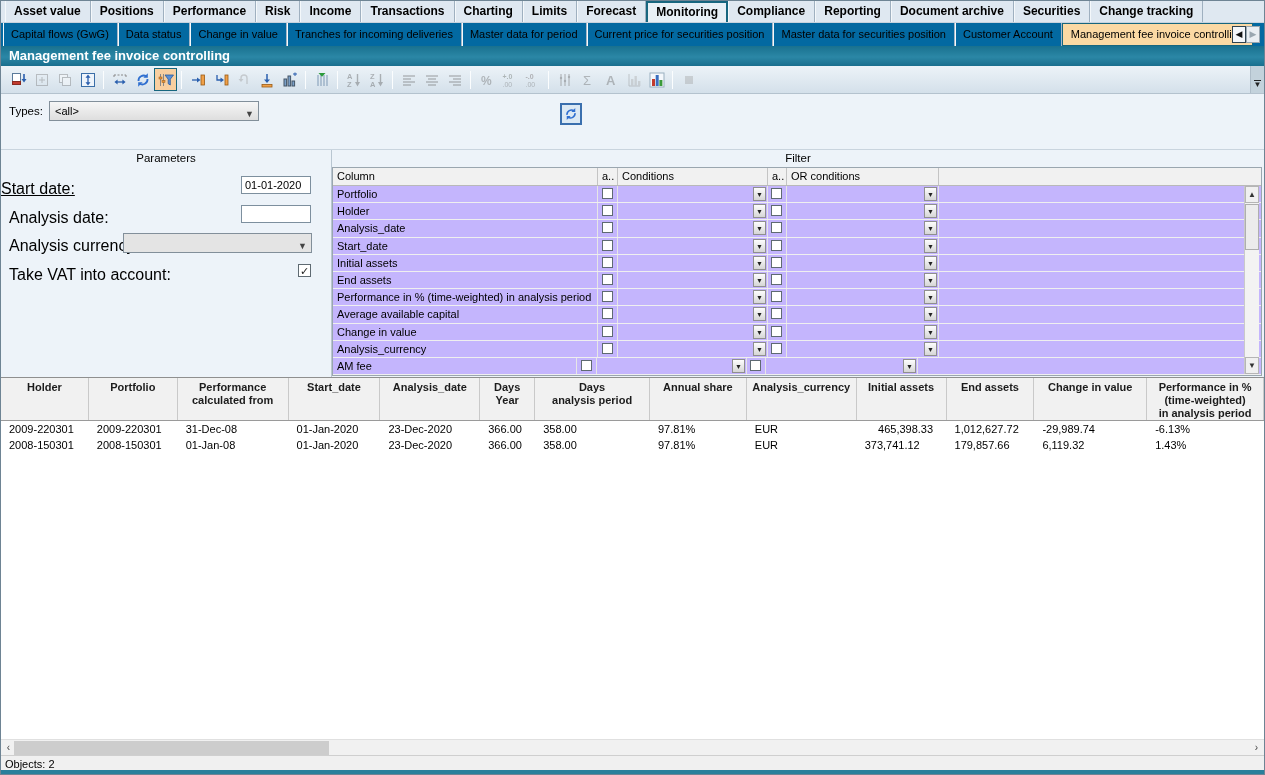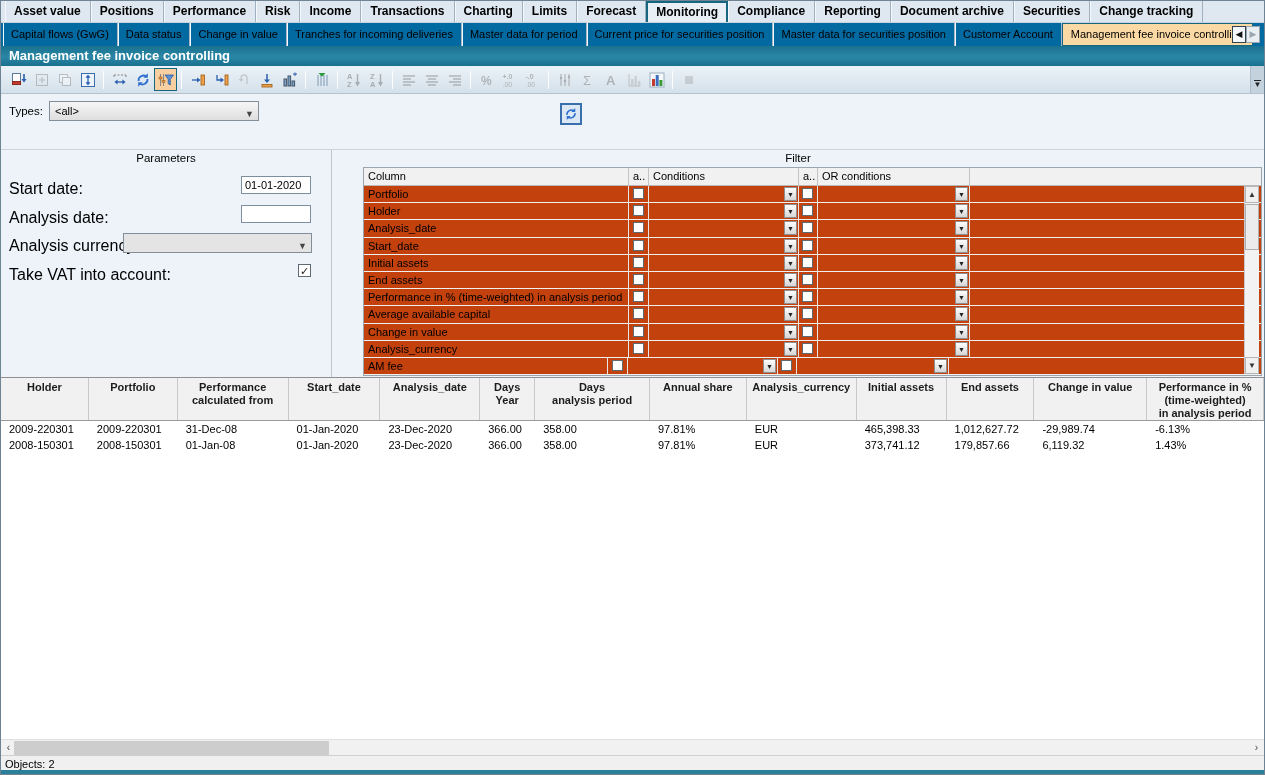--- a/index.html
+++ b/index.html
@@ -97,22 +97,22 @@
     border-top:1px solid #c9d4de;
   }
   .params{ position:absolute; left:0; top:0; width:331px; height:100%; border-right:1px solid #b9c6d1; }
   .panel-title{ position:absolute; top:2px; width:100%; text-align:center; font-size:11.5px; color:#000; }
   .input{
     position:absolute; height:18px; background:#fff; border:1px solid #7d8f9e;
     font-size:11px; padding:0 3px; font-family:"Liberation Sans",sans-serif; color:#000;
   }
   .filterpanel{ position:absolute; left:331px; top:0; right:0; height:100%; }
   .filterbox{
-    position:absolute; left:0; top:17px; right:2px; bottom:1px; background:#c2410c;
-    border:1px solid #9aa6af; overflow:hidden;margin-left:31px;
+    position:absolute; left:0; top:17px; right:2px; bottom:1px; background:#c4b5fd;
+    border:1px solid #9aa6af; overflow:hidden;
   }
   .fhead{ display:flex; height:18px; background:#f1f1f1; border-bottom:1px solid #b9b9b9; }
   .fhead .fh{
     font-size:11px; color:#000; padding:2px 0 0 4px; border-right:1px solid #c4c4c4;
     white-space:nowrap; overflow:hidden;
   }
   .frow{ display:flex; height:17.2px; border-bottom:1px solid #efefef; }
   .fcell{ border-right:1px solid #e6e6e6; position:relative; overflow:hidden; }
   .fcell.lab{ font-size:11px; padding:2px 0 0 4px; white-space:nowrap; }
   .fcell .cb{ position:absolute; left:50%; margin-left:-6px; top:2px; width:11px; height:11px; }
@@ -398,21 +398,21 @@
           <path d="M13.8 2.3v4.4h-4.4z" fill="#2f6fd0"></path>
           <path d="M13.5 8a5 5 0 0 1-8 4.4" fill="none" stroke="#2f6fd0" stroke-width="1.8"></path>
           <path d="M4.2 15.7v-4.4h4.4z" fill="#2f6fd0"></path>
         </svg>
       </div>
   </div>
 
   <div class="panels">
     <div class="params">
       <div class="panel-title">Parameters</div>
-      <span class="flabel" style="left:8px; top:30px;">Start date:</span>
+      <span class="flabel" style="left:0; top:30px;text-decoration:underline;">Start date:</span>
       <input class="input" style="left: 240px; top: 26px; width: 70px;" value="01-01-2020">
       <span class="flabel" style="left:8px; top:59px;">Analysis date:</span>
       <input class="input" style="left: 240px; top: 55px; width: 70px;" value="">
       <span class="flabel" style="left:8px; top:87px;">Analysis currency:</span>
       <div class="combo disabled" style="left:122px; top:83px; width:189px;">
         <span></span>
         <span class="chev">▼</span>
       </div>
       <span class="flabel" style="left:8px; top:116px;">Take VAT into account:</span>
       <span class="cb checked" style="left:297px; top:114px;">✓</span>
@@ -629,21 +629,21 @@
         <div class="trow">
           <div class="td" style="width: 88px;">2009-220301</div>
           <div class="td" style="width: 89px;">2009-220301</div>
           <div class="td" style="width: 111px;">31-Dec-08</div>
           <div class="td" style="width: 92px;">01-Jan-2020</div>
           <div class="td" style="width: 100px;">23-Dec-2020</div>
           <div class="td" style="width: 55px;">366.00</div>
           <div class="td" style="width: 115px;">358.00</div>
           <div class="td" style="width: 97px;">97.81%</div>
           <div class="td" style="width: 110px;">EUR</div>
-          <div class="td" style="width: 90px;">465,398.33</div>
+          <div class="td" style="width: 90px; text-align: center;">465,398.33</div>
           <div class="td" style="width: 88px;">1,012,627.72</div>
           <div class="td" style="width: 113px;">-29,989.74</div>
           <div class="td" style="width: 117px;">-6.13%</div>
         </div>
         <div class="trow">
           <div class="td" style="width: 88px;">2008-150301</div>
           <div class="td" style="width: 89px;">2008-150301</div>
           <div class="td" style="width: 111px;">01-Jan-08</div>
           <div class="td" style="width: 92px;">01-Jan-2020</div>
           <div class="td" style="width: 100px;">23-Dec-2020</div>

